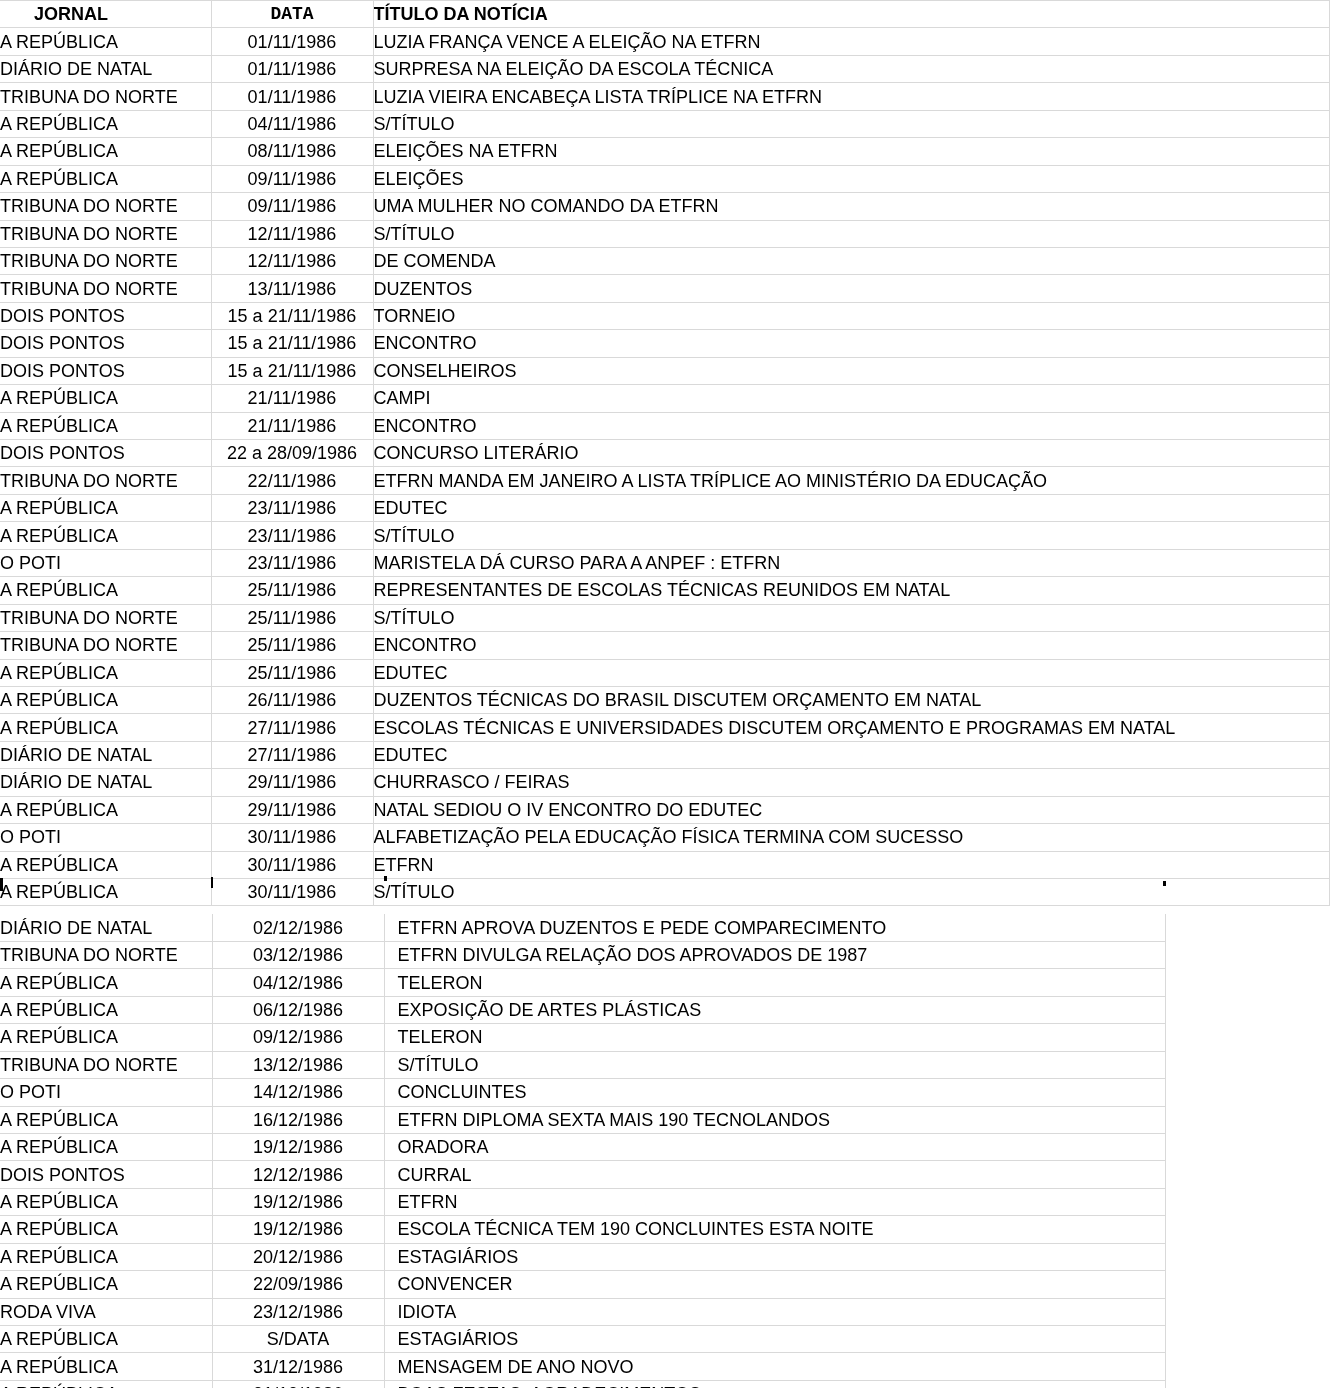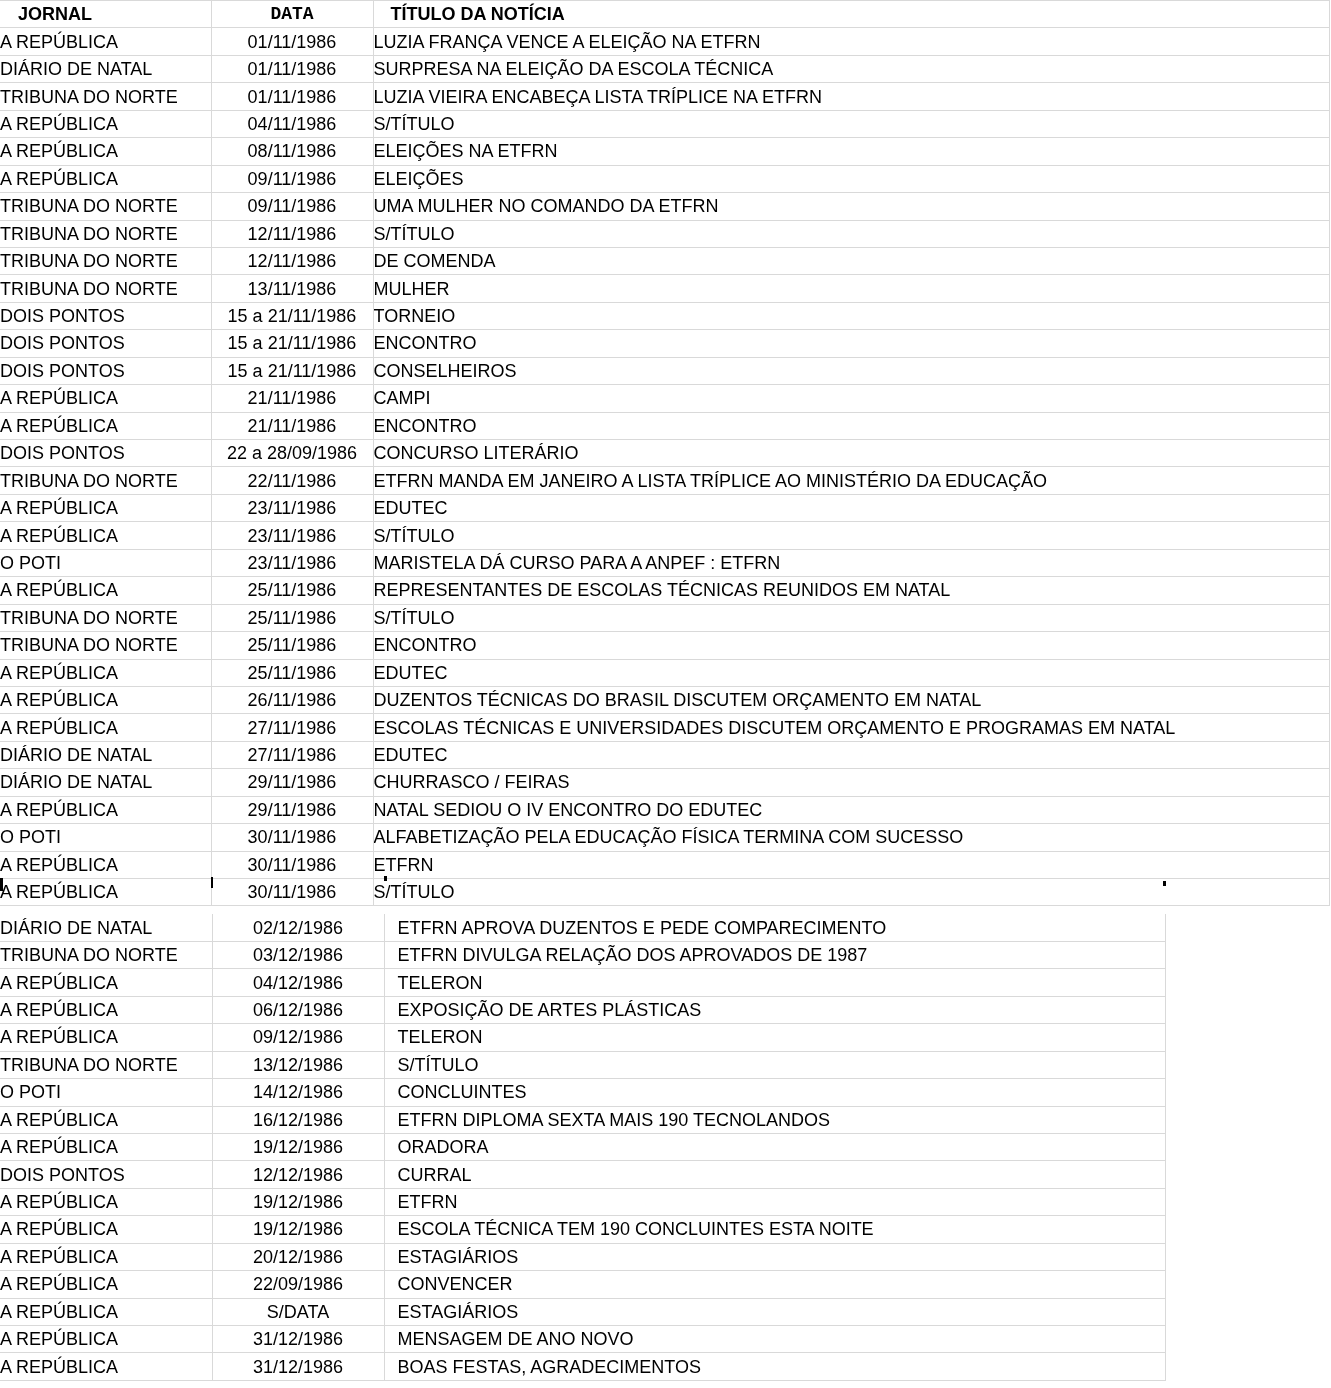--- a/index.html
+++ b/index.html
@@ -35,23 +35,23 @@
   }
   
   #block1 {
     width: 1329px;
     border-top: 1px solid #d9d9d9;
   }
   #block1 th {
     font-weight: bold;
     text-align: left;
   }
-  #block1 th.h-jornal { padding-left: 18px; }
+  #block1 th.h-jornal { padding-left: 34px; }
   #block1 th.h-data   { text-align: center; font-family: Liberation Mono, monospace; }
-  #block1 th.h-titulo { padding-left: 17px; }
+  #block1 th.h-titulo { padding-left: 0; }
   
   #block2 {
     width: 1165px;
     margin-top: 8px;
   }
   #block2 td.c-titulo { padding-left: 13px; margin-top: 39px; }
   
   td.c-jornal { padding-left: 7px; text-align: left; }
   td.c-data   { text-align: center; }
   td.c-titulo { padding-left: 7px; text-align: left; }
@@ -125,21 +125,21 @@
     <td class="c-titulo">S/TÍTULO</td>
   </tr>
         <tr>
     <td class="c-jornal">TRIBUNA DO NORTE</td>
     <td class="c-data">12/11/1986</td>
     <td class="c-titulo">DE COMENDA</td>
   </tr>
         <tr>
     <td class="c-jornal">TRIBUNA DO NORTE</td>
     <td class="c-data">13/11/1986</td>
-    <td class="c-titulo">MULHER</td>
+    <td class="c-titulo">DUZENTOS</td>
   </tr>
         <tr>
     <td class="c-jornal">DOIS PONTOS</td>
     <td class="c-data">15 a 21/11/1986</td>
     <td class="c-titulo">TORNEIO</td>
   </tr>
         <tr>
     <td class="c-jornal">DOIS PONTOS</td>
     <td class="c-data">15 a 21/11/1986</td>
     <td class="c-titulo">ENCONTRO</td>
@@ -318,20 +318,25 @@
     <td class="c-jornal">A REPÚBLICA</td>
     <td class="c-data">20/12/1986</td>
     <td class="c-titulo">ESTAGIÁRIOS</td>
   </tr>
         <tr>
     <td class="c-jornal">A REPÚBLICA</td>
     <td class="c-data">22/09/1986</td>
     <td class="c-titulo">CONVENCER</td>
   </tr>
         <tr>
+    <td class="c-jornal">RODA VIVA</td>
+    <td class="c-data">23/12/1986</td>
+    <td class="c-titulo">IDIOTA</td>
+  </tr>
+        <tr>
     <td class="c-jornal">A REPÚBLICA</td>
     <td class="c-data">S/DATA</td>
     <td class="c-titulo">ESTAGIÁRIOS</td>
   </tr>
         <tr>
     <td class="c-jornal">A REPÚBLICA</td>
     <td class="c-data">31/12/1986</td>
     <td class="c-titulo">MENSAGEM DE ANO NOVO</td>
   </tr>
         <tr>

